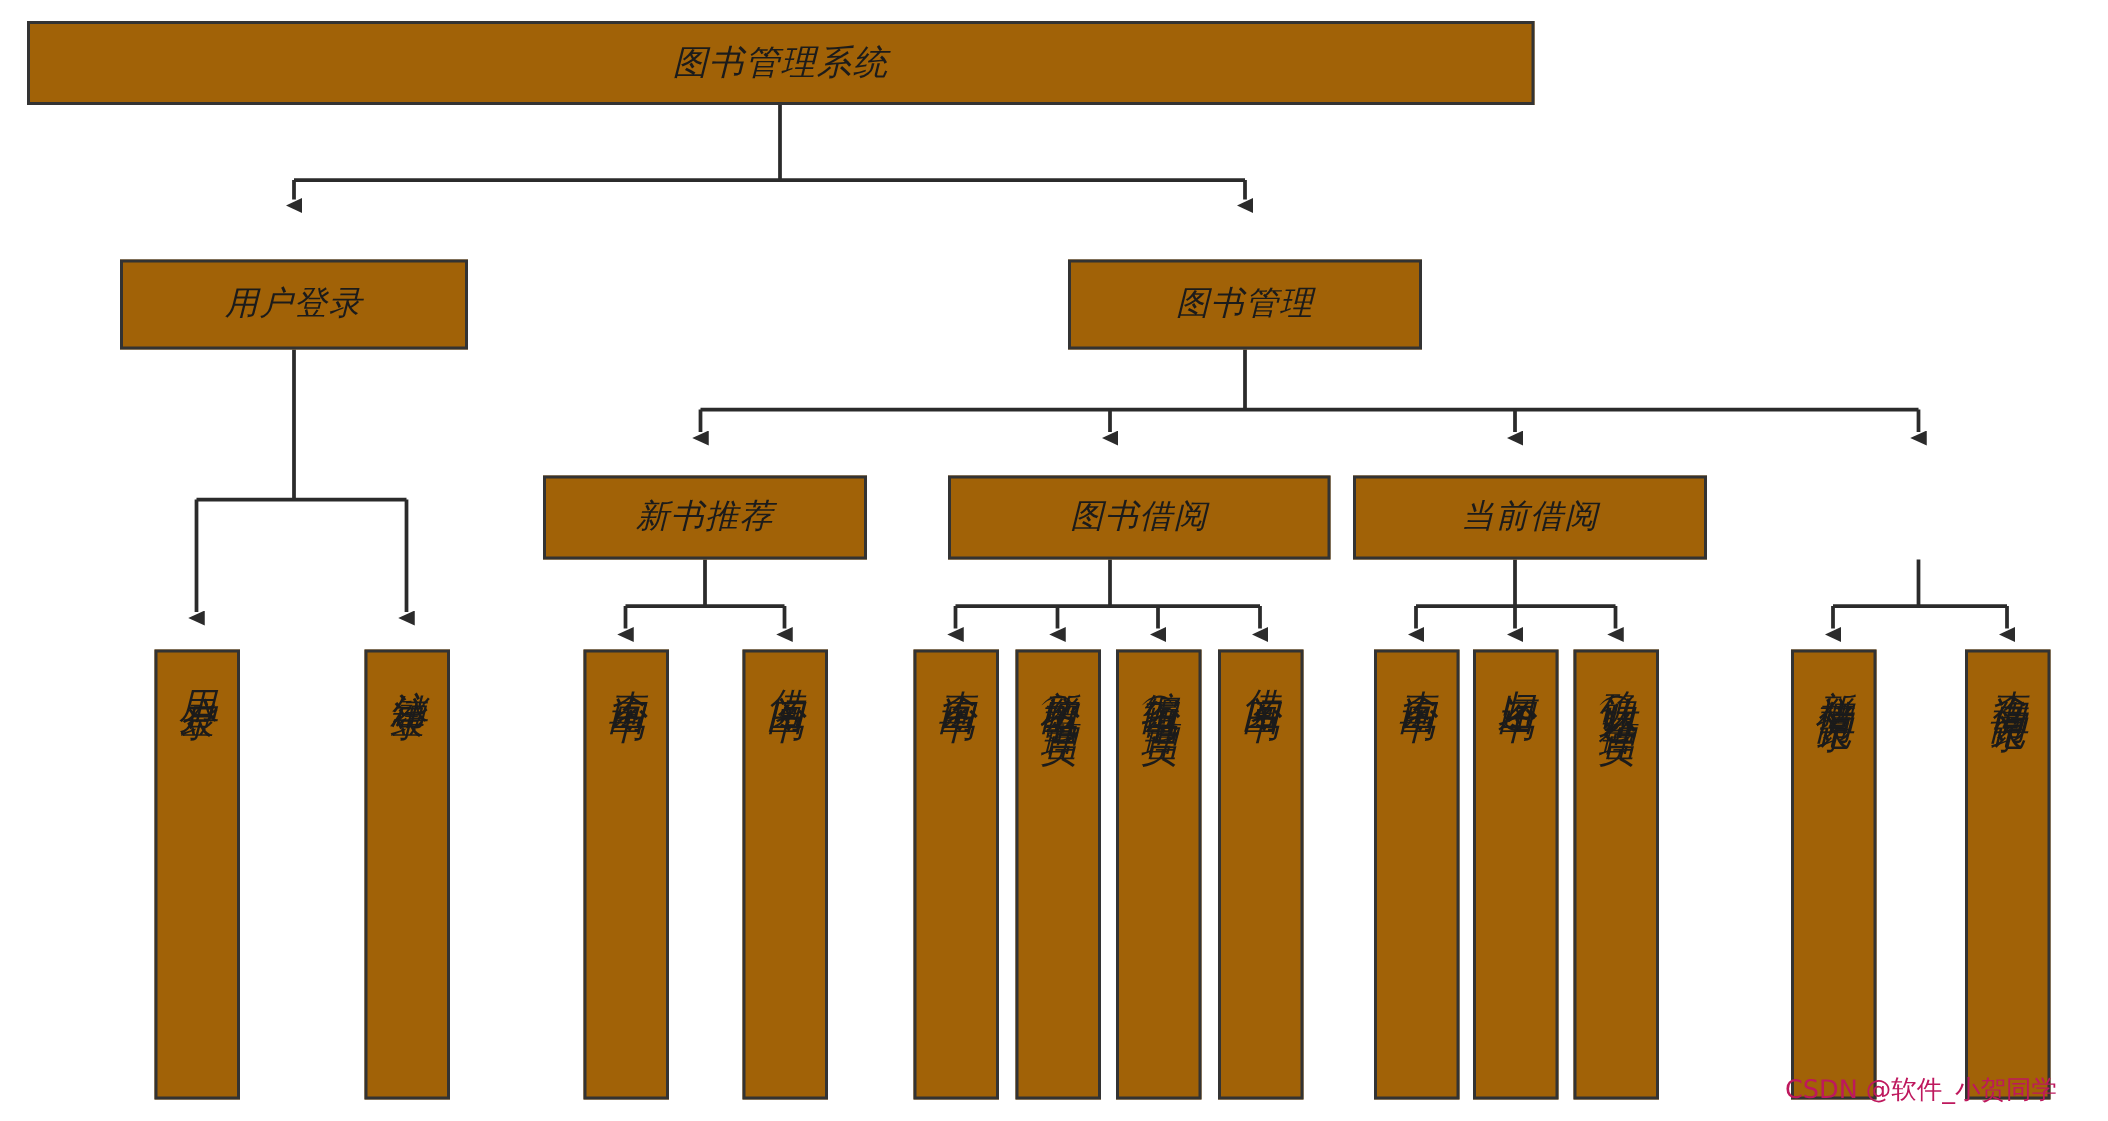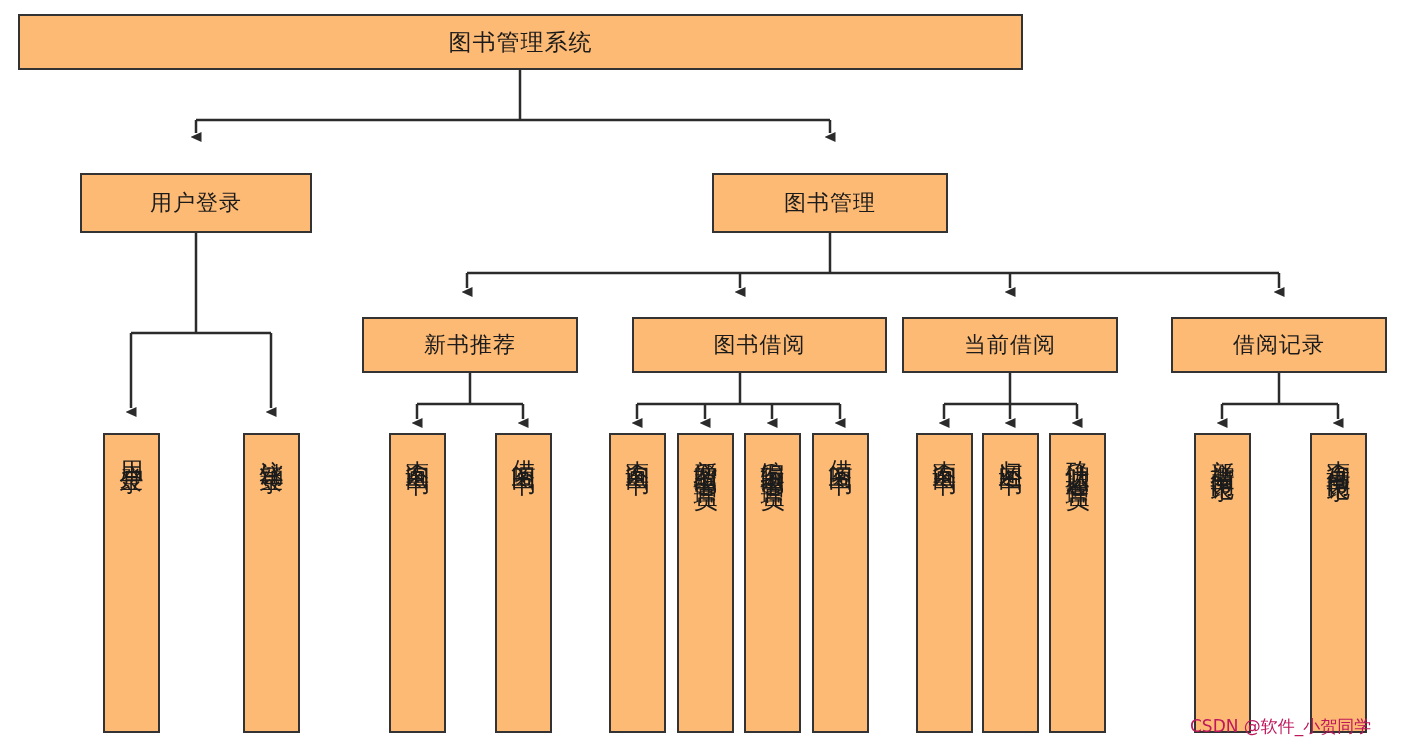--- a/index.html
+++ b/index.html
@@ -21,27 +21,28 @@
     position: absolute;
     left: 0;
     top: 0;
     width: 1405px;
     height: 747px;
     pointer-events: none;
   }
   .node {
     position: absolute;
     box-sizing: border-box;
-    background: #fdba74;
+    background: #a16207;
     border: 2px solid #333333;
     display: flex;
     align-items: center;
     justify-content: center;
     color: #1b1b1b;
     z-index: 2;
+    font-style: italic;
   }
   .node .label {
     display: block;
     text-align: center;
     line-height: 1.15;
   }
   
   .node.horiz .label {
     font-size: 22px;
     letter-spacing: 1px;
@@ -139,25 +140,22 @@
   <div class="node horiz" style="left:362px; top:317px; width:216px; height:56px;">
     <span class="label">新书推荐</span>
   </div>
 
   <div class="node horiz" style="left:712px; top:173px; width:236px; height:60px;">
     <span class="label">图书管理</span>
   </div>
   <div class="node horiz" style="left:632px; top:317px; width:255px; height:56px;">
     <span class="label">图书借阅</span>
   </div>
-  <div class="node horiz" style="left:902px; top:317px; width:216px; height:56px;">
+  <div class="node horiz" style="left:902px; top:317px; width:236px; height:56px;">
     <span class="label">当前借阅</span>
-  </div>
-  <div class="node horiz" style="left:1171px; top:317px; width:216px; height:56px;">
-    <span class="label">借阅记录</span>
   </div>
 
   <div class="node vert" style="left:103px; top:433px; width:57px; height:300px;">
     <span class="label">用户登录</span>
   </div>
   <div class="node vert" style="left:243px; top:433px; width:57px; height:300px;">
     <span class="label">注销登录</span>
   </div>
 
   <div class="node vert" style="left:389px; top:433px; width:57px; height:300px;">

